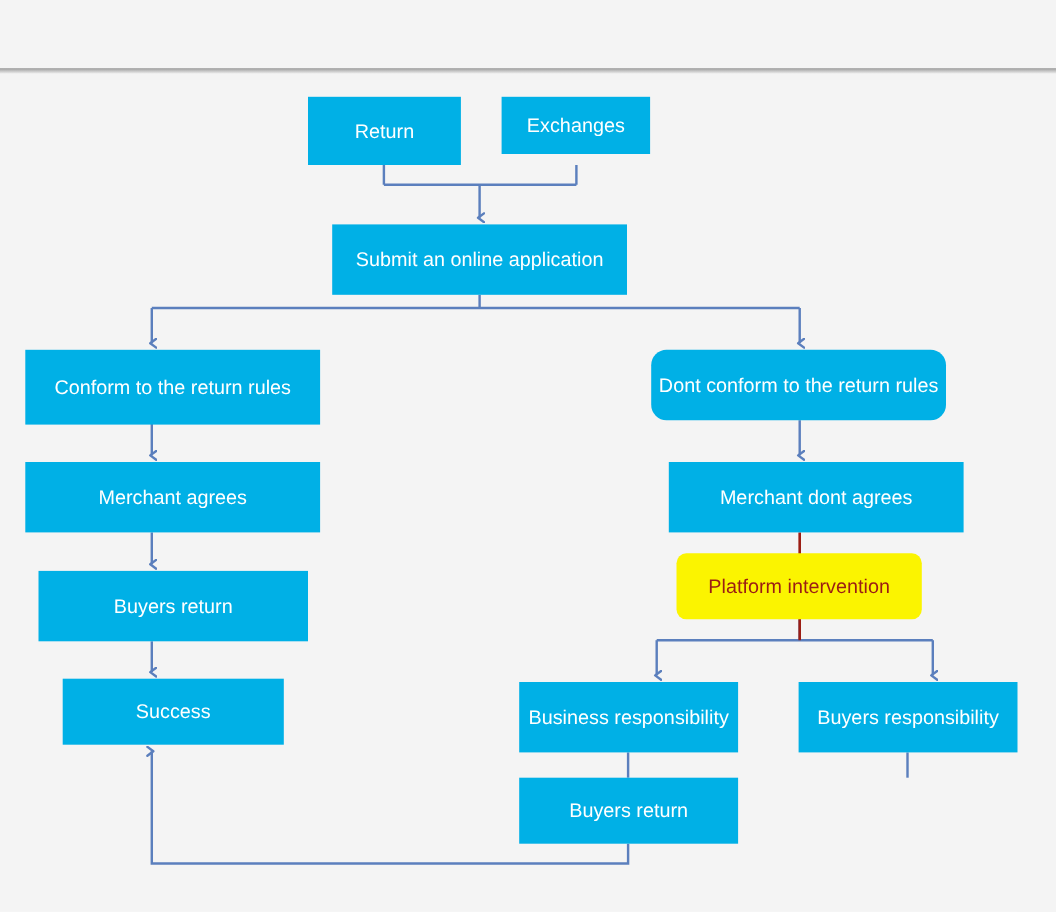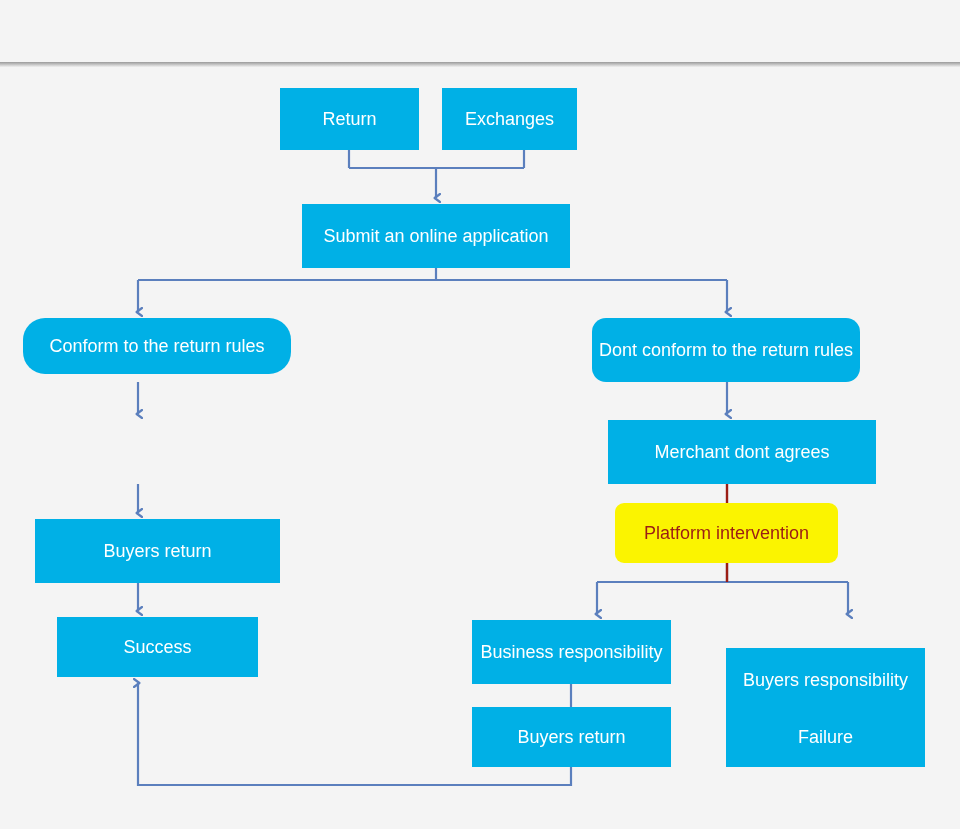--- a/index.html
+++ b/index.html
@@ -155,36 +155,39 @@
 
       <g stroke="#9b1d14" stroke-width="2.4" fill="none">
         <path d="M 727,422 L 727,520"></path>
       </g>
     </svg>
 
     <div class="node" style="left:280px; top:26px; width:139px; height:62px;">
       <span>Return</span>
     </div>
 
-    <div class="node" style="left:442px; top:26px; width:135px; height:62px;text-align:center;">
+    <div class="node" style="left:456px; top:26px; width:135px; height:52px;text-align:center;">
       <span>Exchanges</span>
     </div>
 
     <div class="node" style="left:302px; top:142px; width:268px; height:64px;justify-content:center;">
       <span>Submit an online application</span>
     </div>
 
-    <div class="node" style="left:23px; top:256px; width:268px; height:56px;border-radius:22px;">
+    <div class="node" style="left:23px; top:256px; width:268px; height:68px;">
       <span>Conform to the return rules</span>
     </div>
 
     <div class="node" style="left:592px; top:256px; width:268px; height:64px;border-radius:14px;">
       <span>Dont conform to the return rules</span>
     </div>
 
+    <div class="node" style="left:23px; top:358px; width:268px; height:64px;">
+      <span>Merchant agrees</span>
+    </div>
 
     <div class="node" style="left:608px; top:358px; width:268px; height:64px;">
       <span>Merchant dont agrees</span>
     </div>
 
     <div class="node" style="left:35px; top:457px; width:245px; height:64px;">
       <span>Buyers return</span>
     </div>
 
     <div class="node" style="left:57px; top:555px; width:201px; height:60px;">
@@ -192,26 +195,23 @@
     </div>
 
     <div class="node accent" style="left:615px; top:441px; width:223px; height:60px;">
       <span>Platform intervention</span>
     </div>
 
     <div class="node" style="left:472px; top:558px; width:199px; height:64px;">
       <span>Business responsibility</span>
     </div>
 
-    <div class="node" style="left:726px; top:558px; width:199px; height:64px;margin-top:28px;">
+    <div class="node" style="left:726px; top:558px; width:199px; height:64px;">
       <span>Buyers responsibility</span>
     </div>
 
     <div class="node" style="left:472px; top:645px; width:199px; height:60px;">
       <span>Buyers return</span>
     </div>
 
-    <div class="node" style="left:726px; top:645px; width:199px; height:60px;">
-      <span>Failure</span>
-    </div>
 
   </div>
 </div>
 
 </body></html>

